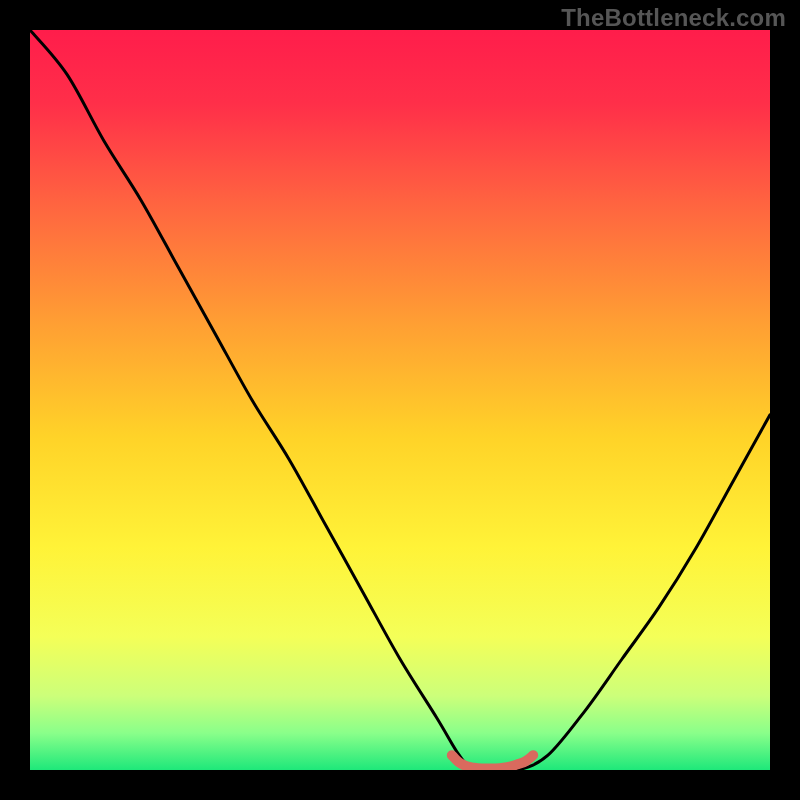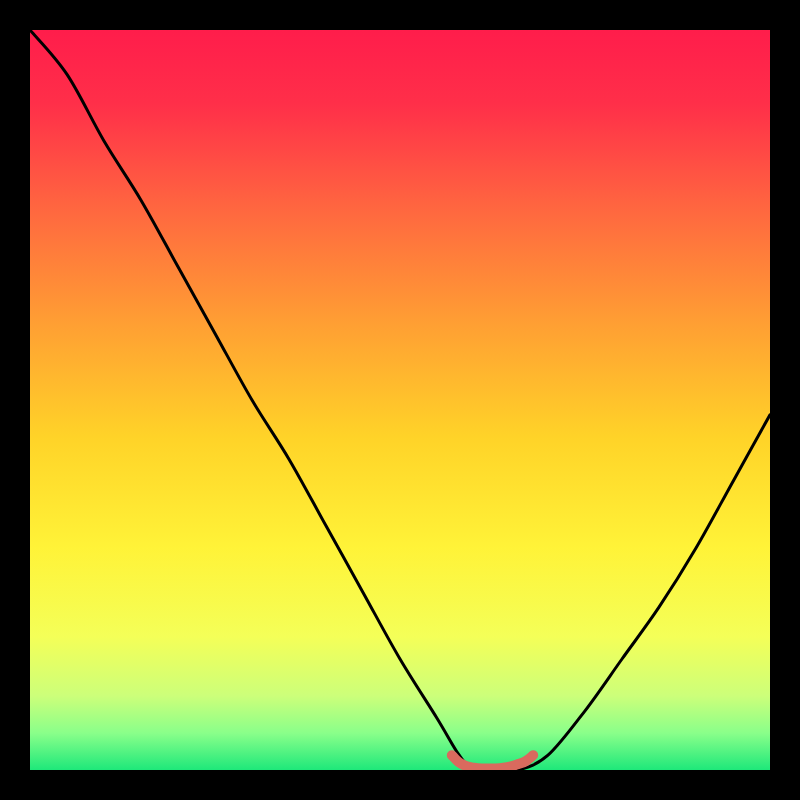--- a/index.html
+++ b/index.html
@@ -45,20 +45,21 @@
     left: 0; top: 0;
     width: 100%;
     height: 100%;
   }
 </style>
 </head>
 <body>
 
 <div class="frame">
 
+  <div class="watermark">TheBottleneck.com</div>
 
   <div class="plot">
     <svg class="gradient" viewBox="0 0 740 740" preserveAspectRatio="none">
       <defs>
         <linearGradient id="heat" x1="0" y1="0" x2="0" y2="1">
             <stop offset="0%" stop-color="#ff1d4b"></stop>
             <stop offset="10%" stop-color="#ff2f49"></stop>
             <stop offset="25%" stop-color="#ff6a3f"></stop>
             <stop offset="40%" stop-color="#ffa033"></stop>
             <stop offset="55.00000000000001%" stop-color="#ffd328"></stop>

